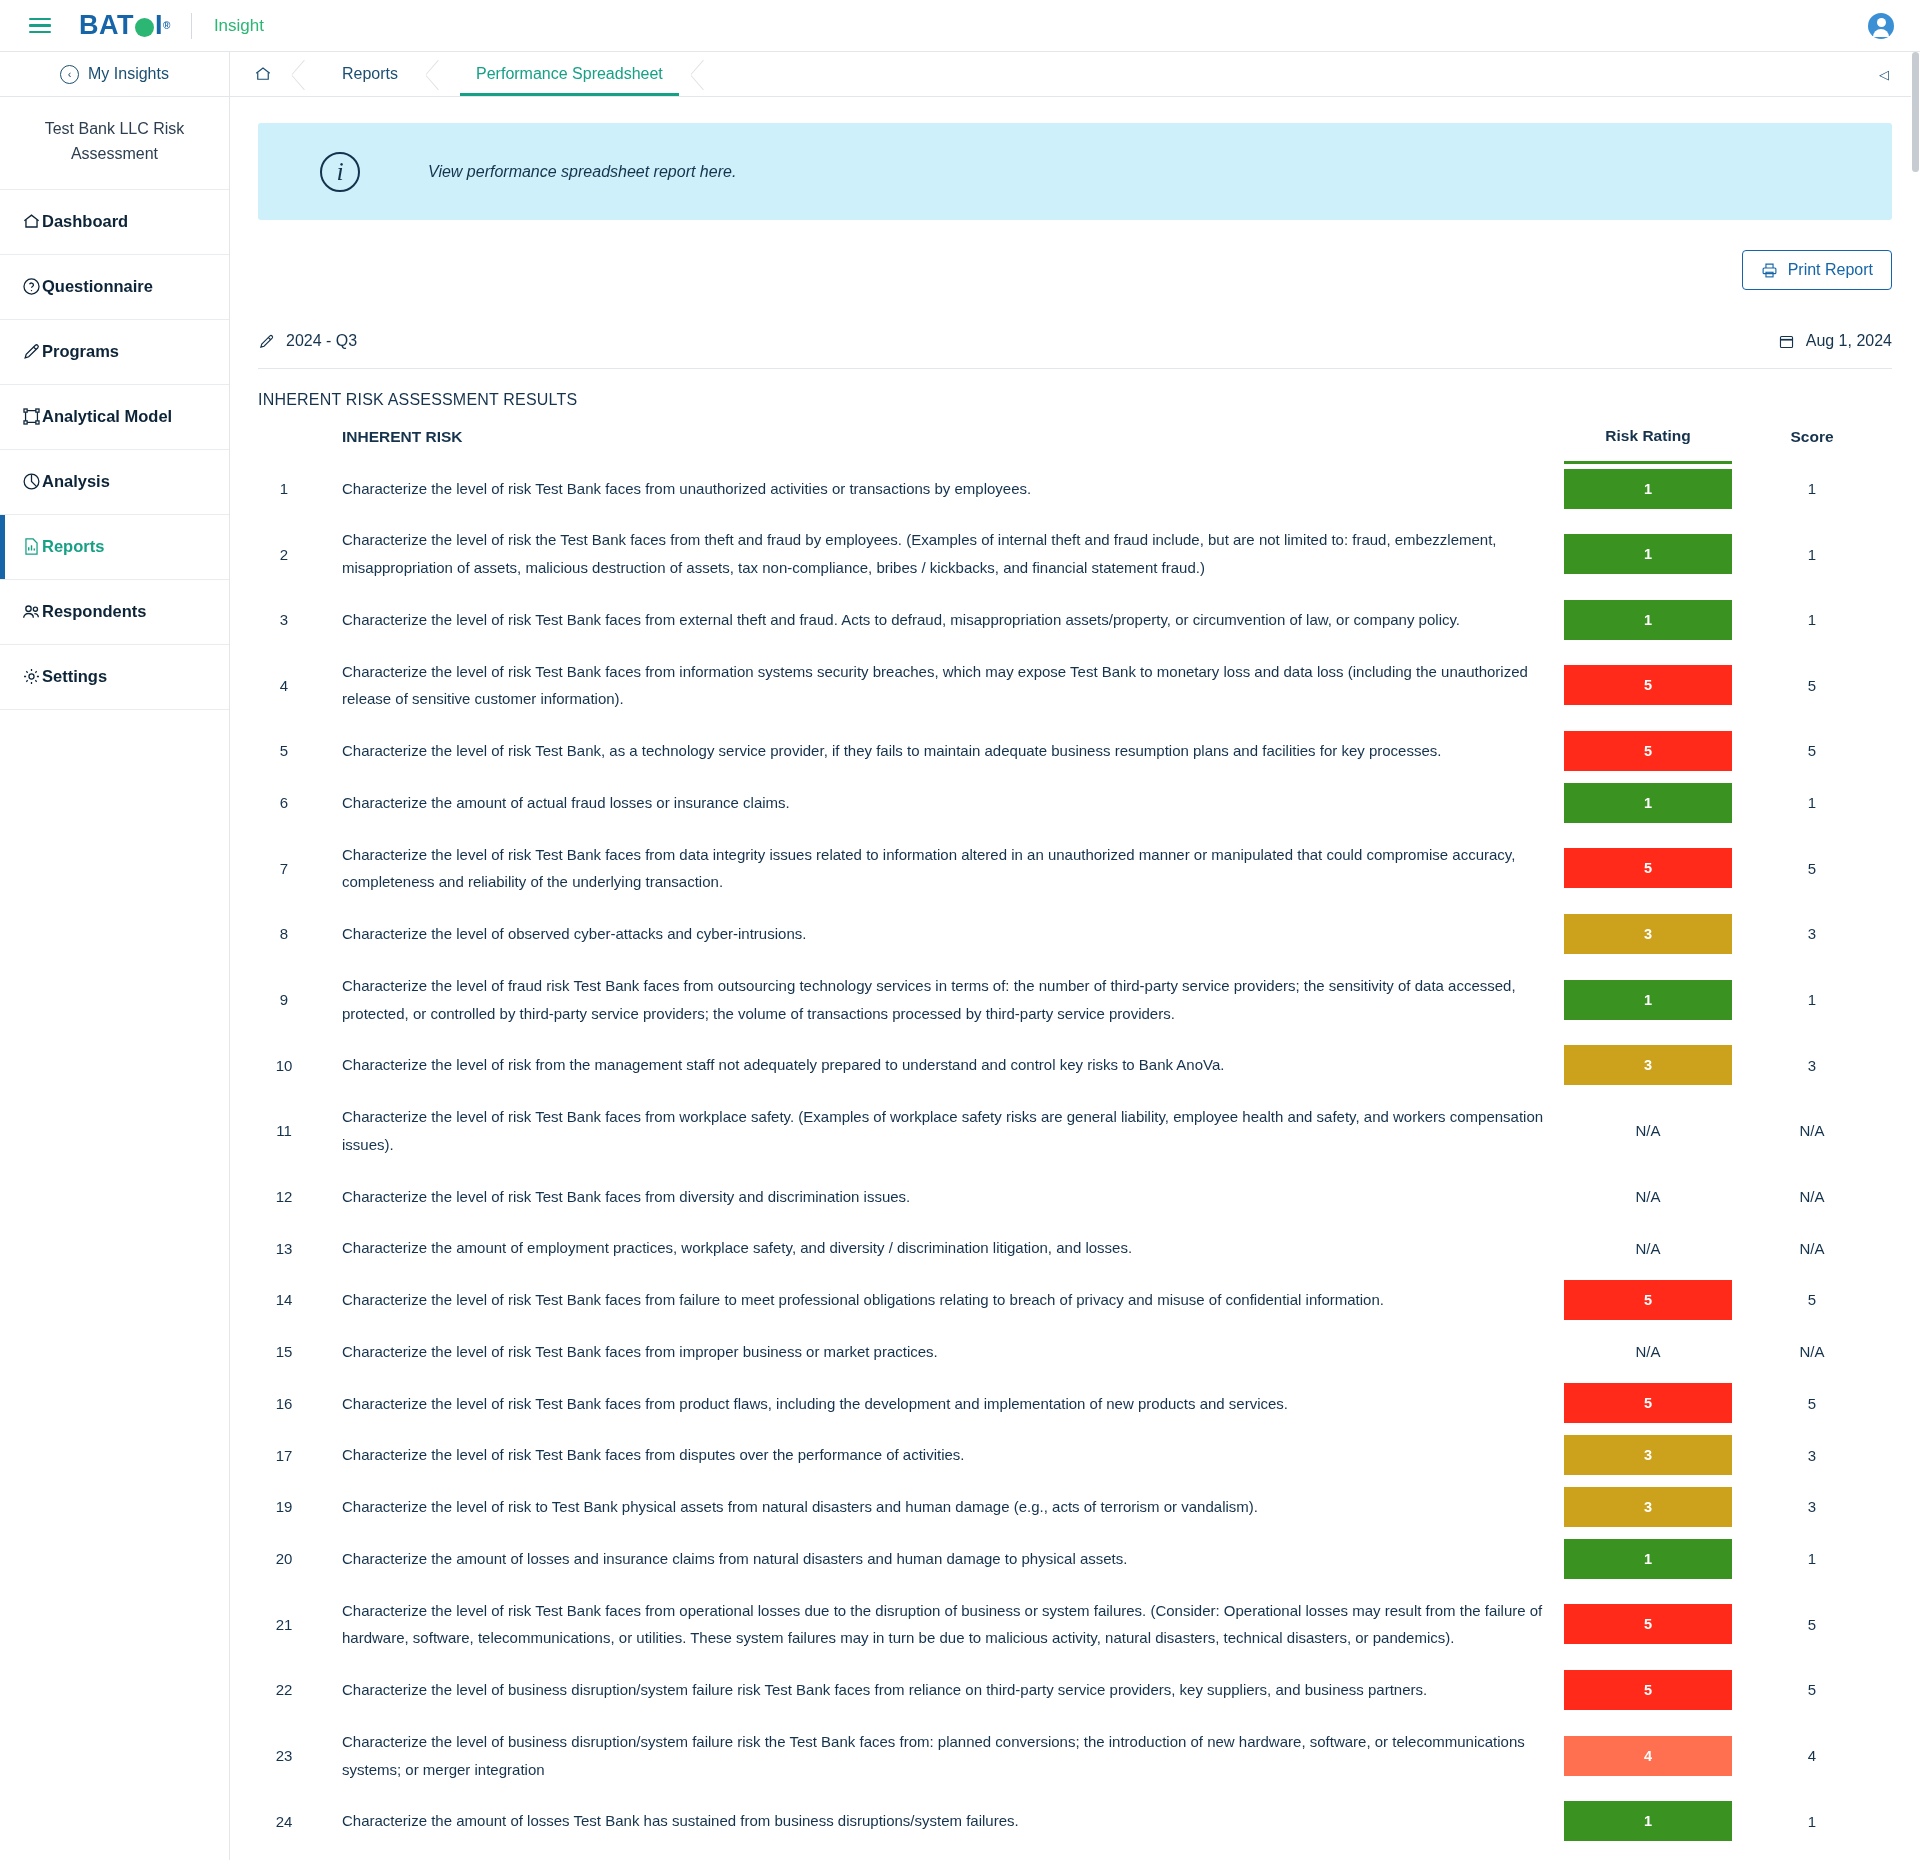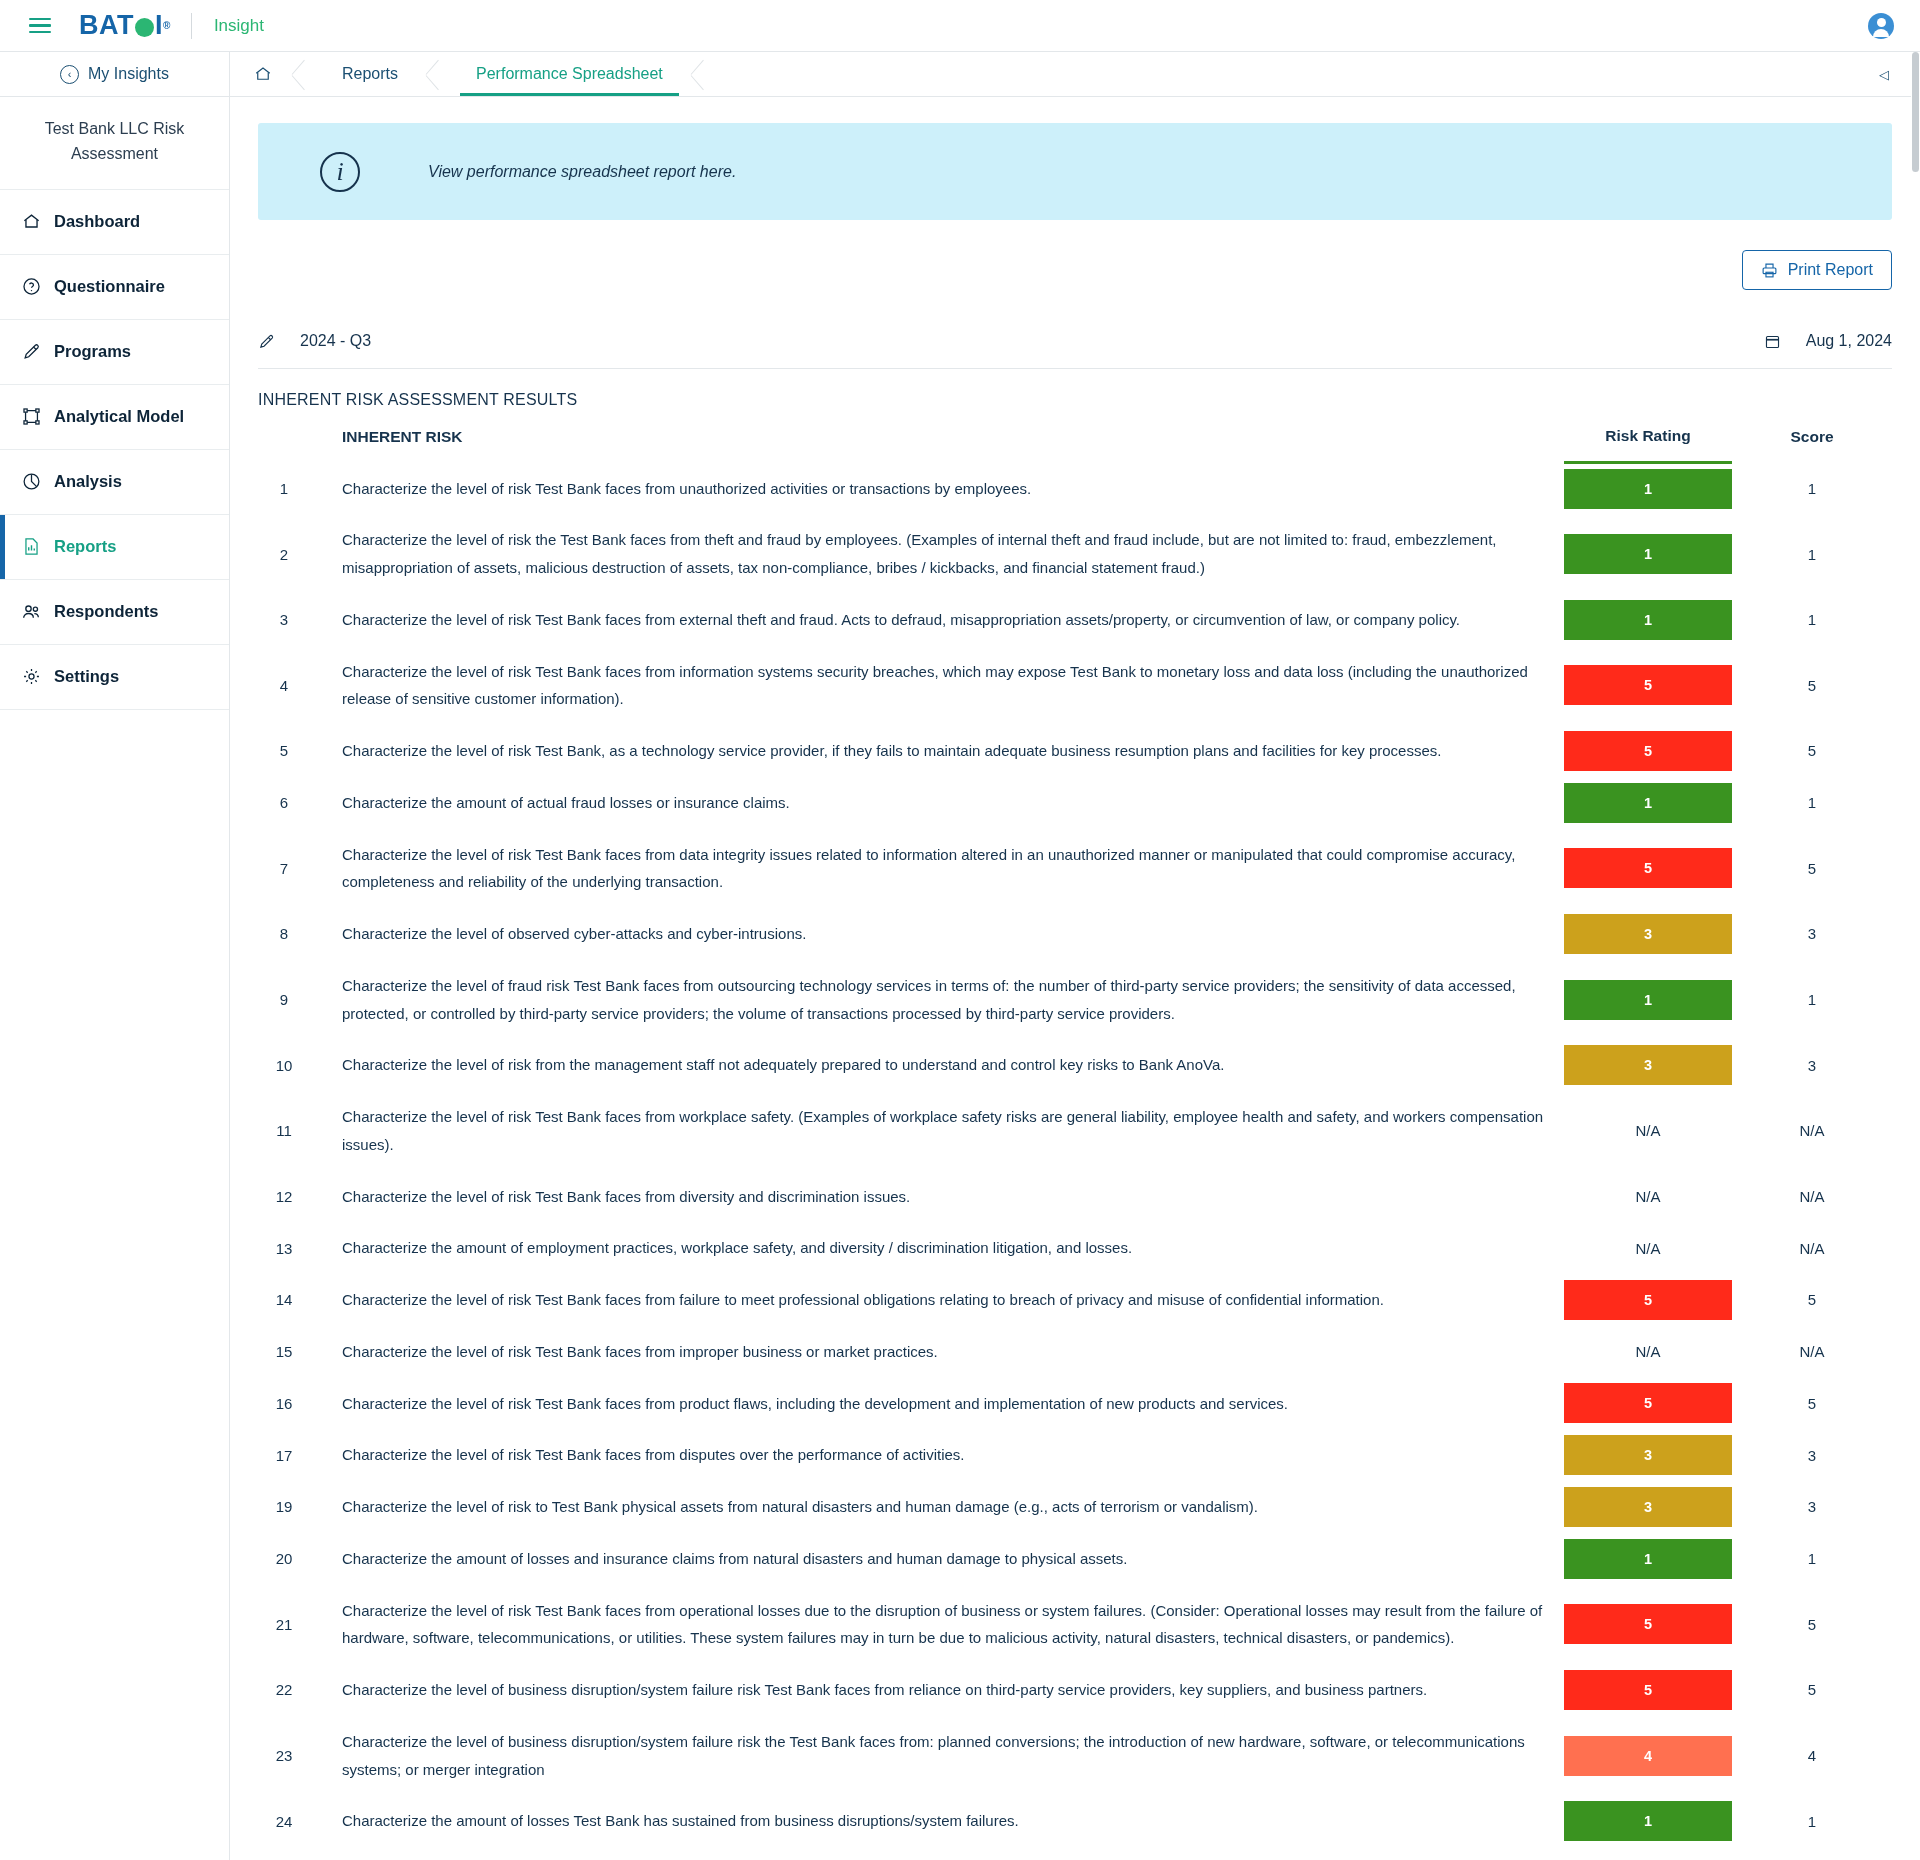--- a/index.html
+++ b/index.html
@@ -106,21 +106,21 @@
 
   
   .sidebar {
     width: 230px; flex: 0 0 230px; border-right: 1px solid #e3e7ea; background: #fff;
   }
   .org-title {
     padding: 20px 22px 22px; text-align: center; font-size: 16px; color: #2c3e50;
     line-height: 1.55; border-bottom: 1px solid #e9edef;
   }
   .nav-item {
-    height: 65px; display: flex; align-items: center; gap: 12px;
+    height: 65px; display: flex; align-items: center; 
     padding-left: 20px; font-size: 16.5px; font-weight: 700; color: #0d2438;
     border-bottom: 1px solid #e9edef; cursor: pointer; position: relative;
   }
   .nav-item.active { color: #16a085; }
   .nav-item.active::before {
     content:""; position:absolute; left:0; top:0; bottom:0; width: 5px; background:#1565a8;
   }
   .nav-ico { width: 22px; height: 22px; display:flex; align-items:center; justify-content:center; }
   .nav-ico svg { display:block; }
 
@@ -144,21 +144,21 @@
     display: flex; align-items: center; gap: 10px;
     border: 1px solid #1565a8; color: #1565a8; background:#fff;
     border-radius: 4px; padding: 10px 18px; font-size: 16px; cursor: pointer;
     font-family: "Liberation Sans", sans-serif;
   }
 
   .meta-row {
     display:flex; justify-content: space-between; align-items:center;
     padding: 42px 28px 0 28px; font-size: 16px; color:#16334d;
   }
-  .meta-left, .meta-right { display:flex; align-items:center; gap: 25px; }
+  .meta-left, .meta-right { display:flex; align-items:center; gap: 11px; }
   .hr { height:1px; background:#e3e7ea; margin: 18px 28px 0 28px; }
 
   .section-title {
     padding: 22px 28px 0 28px; font-size: 16px; color:#16334d; letter-spacing:.2px;
   }
 
   
   table.report { width: calc(100% - 56px); margin: 0 28px; border-collapse: collapse; table-layout: fixed; }
   table.report col.c-num    { width: 52px; }
   table.report col.c-text   { width: auto; }

